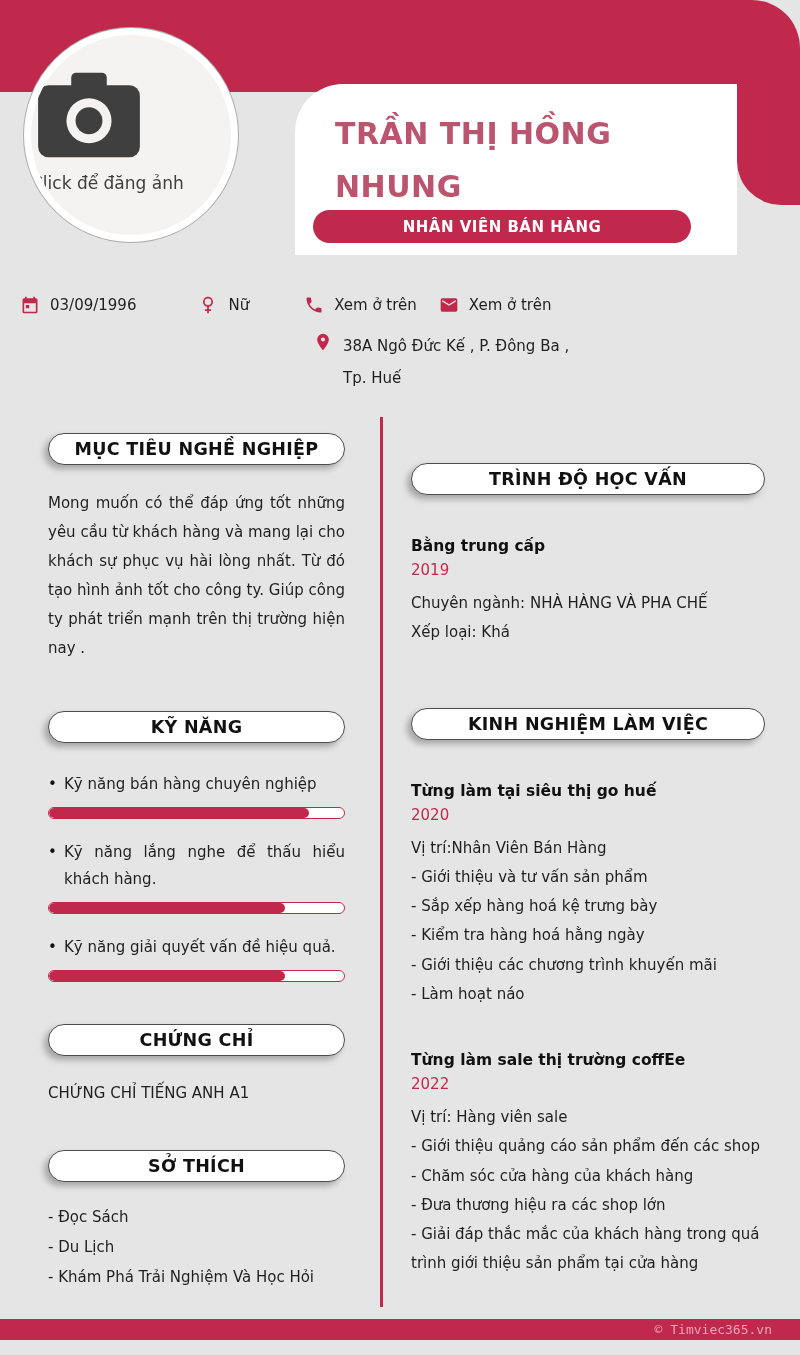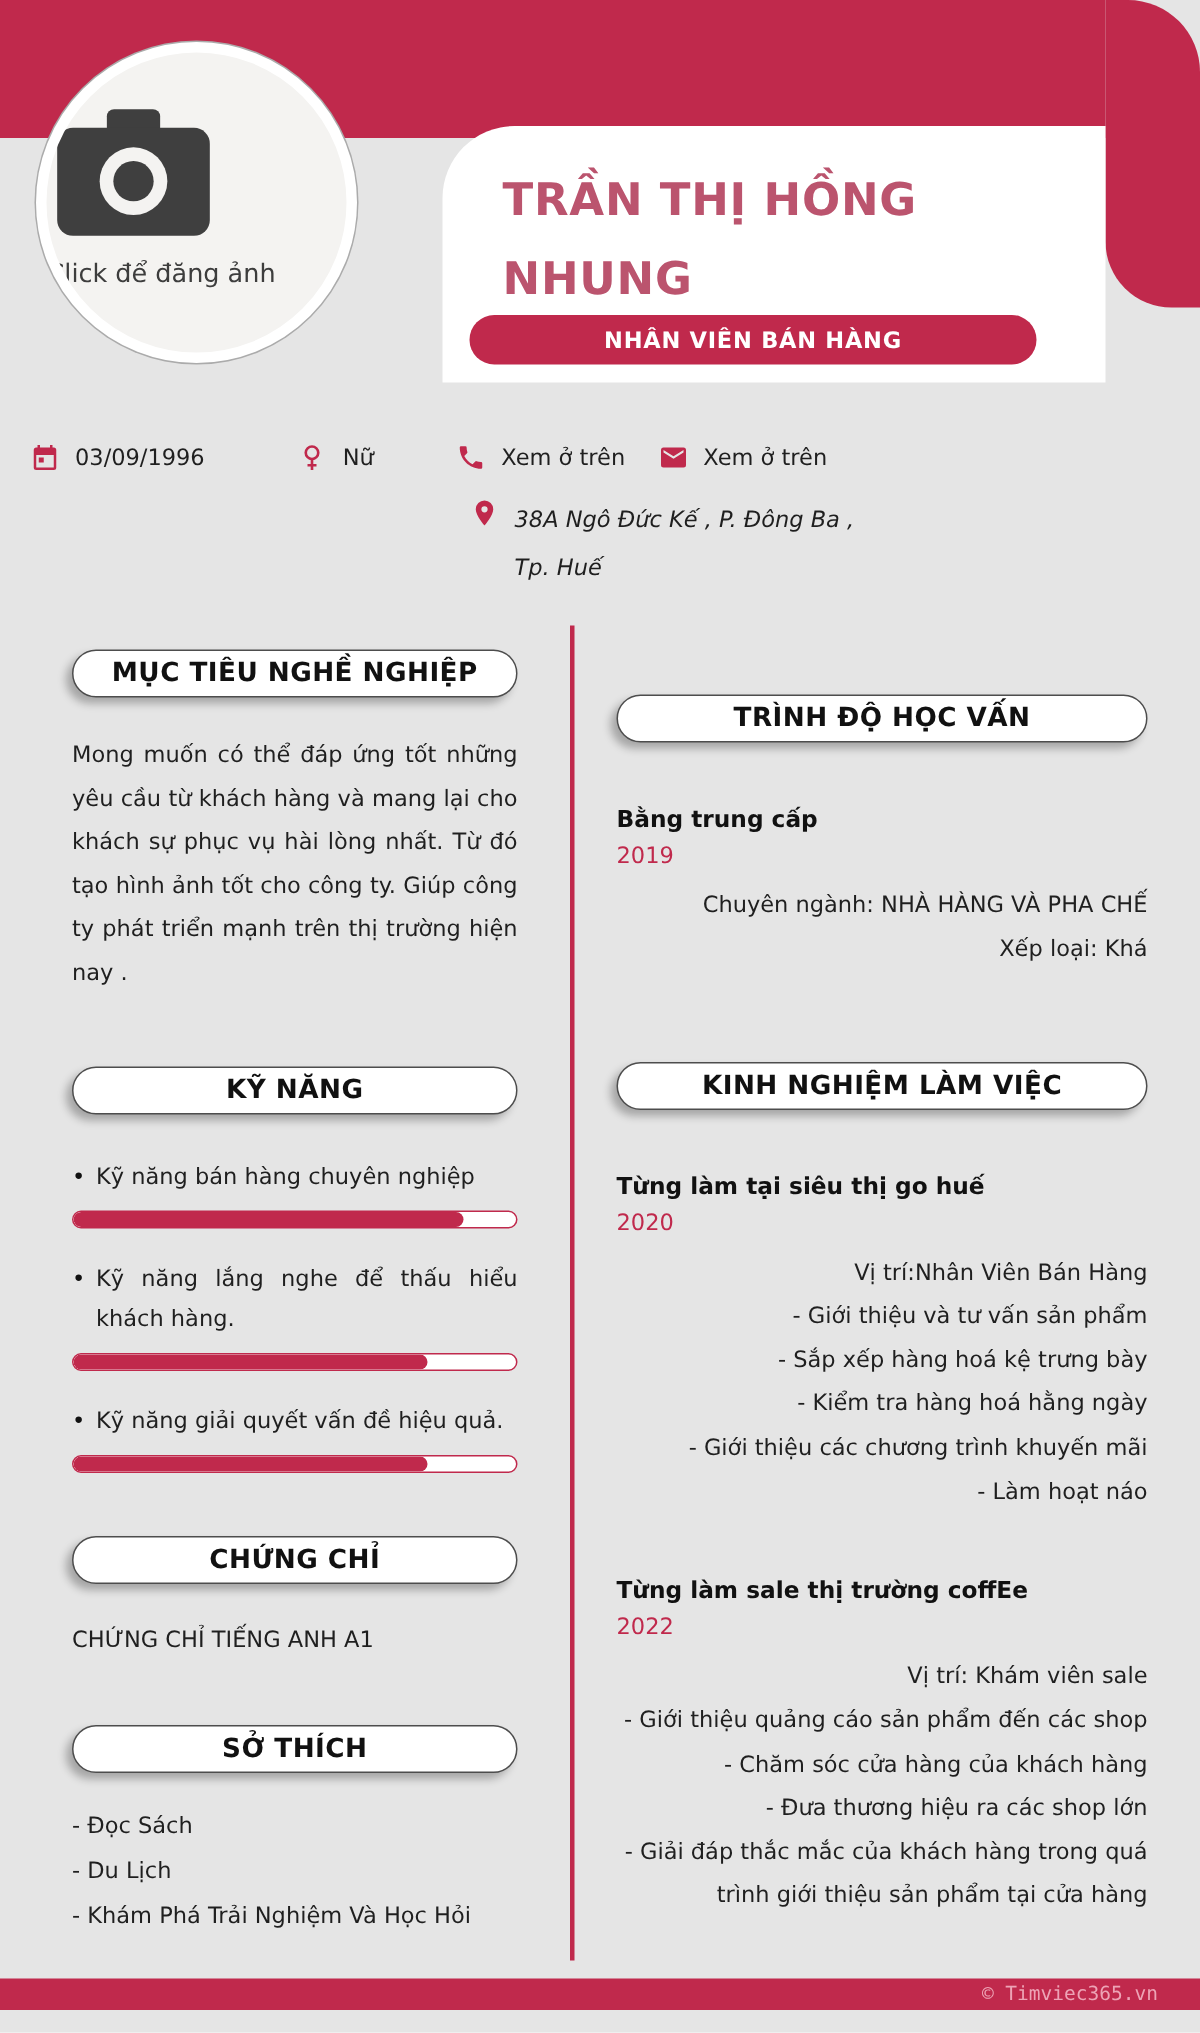--- a/index.html
+++ b/index.html
@@ -53,21 +53,21 @@
   
   .info { height: 134px; padding-top: 40px; font-size: 15px; }
   .info-row1 { display: flex; align-items: center; padding-left: 20px; }
   .info-item { display: flex; align-items: center; }
   .info-item .icon { width: 20px; height: 20px; margin-right: 10px; flex: 0 0 auto; }
   .mr-dob { margin-right: 62px; }
   .mr-gender { margin-right: 55px; }
   .mr-phone { margin-right: 22px; }
   .info-row2 { display: flex; align-items: flex-start; padding-left: 313px; margin-top: 16px; }
   .info-row2 .icon { width: 20px; height: 20px; margin-right: 10px; margin-top: 1px; flex: 0 0 auto; }
-  .addr-line { line-height: 2.1; font-style: italic; }
+  .addr-line { line-height: 2.1; }
 
   
   .columns { display: flex; height: 930px; }
   .col-left  { width: 380px; padding: 44px 35px 0 48px; }
   .divider   { width: 3px; background: var(--accent); margin: 28px 0 12px; }
   .col-right { flex: 1; padding: 74px 35px 0 28px; }
 
   .pill-heading {
     border: 1.6px solid #4d4d4d; border-radius: 17px; background: #fff;
     box-shadow: -4px 4px 6px rgba(0,0,0,0.28);
@@ -93,21 +93,21 @@
   .cert-item { margin-top: 28px; font-size: 15px; }
 
   .hobby-heading { margin-top: 48px; }
   .hobby-list { margin-top: 20px; }
   .hobby-item { font-size: 15px; line-height: 2.0; }
 
   .entry { margin-top: 42px; }
   .entry-title { font-size: 15.5px; font-weight: bold; color: #111; }
   .entry-year { color: var(--accent); font-size: 15px; margin-top: 6px; }
   .entry-lines { margin-top: 10px; }
-  .entry-line { font-size: 15px; line-height: 1.95; text-align: right; }
+  .entry-line { font-size: 15px; line-height: 1.95; }
   .exp-heading { margin-top: 60px; }
 
   
   .footer {
     height: 21px; background: var(--accent);
     display: flex; align-items: center; justify-content: flex-end;
     padding-right: 28px;
     font-family: "DejaVu Sans Mono", "Liberation Mono", monospace;
     font-size: 13px; color: #eda4b6;
   }
@@ -238,21 +238,21 @@
           <div class="entry-line">- Kiểm tra hàng hoá hằng ngày</div>
           <div class="entry-line">- Giới thiệu các chương trình khuyến mãi</div>
           <div class="entry-line">- Làm hoạt náo</div>
         </div>
       </div>
 
       <div class="entry">
         <div class="entry-title">Từng làm sale thị trường coffEe</div>
         <div class="entry-year">2022</div>
         <div class="entry-lines">
-          <div class="entry-line">Vị trí: Khám viên sale</div>
+          <div class="entry-line">Vị trí: Hàng viên sale</div>
           <div class="entry-line">- Giới thiệu quảng cáo sản phẩm đến các shop</div>
           <div class="entry-line">- Chăm sóc cửa hàng của khách hàng</div>
           <div class="entry-line">- Đưa thương hiệu ra các shop lớn</div>
           <div class="entry-line">- Giải đáp thắc mắc của khách hàng trong quá trình giới thiệu sản phẩm tại cửa hàng</div>
         </div>
       </div>
     </div>
   </div>
 
   <footer class="footer">

